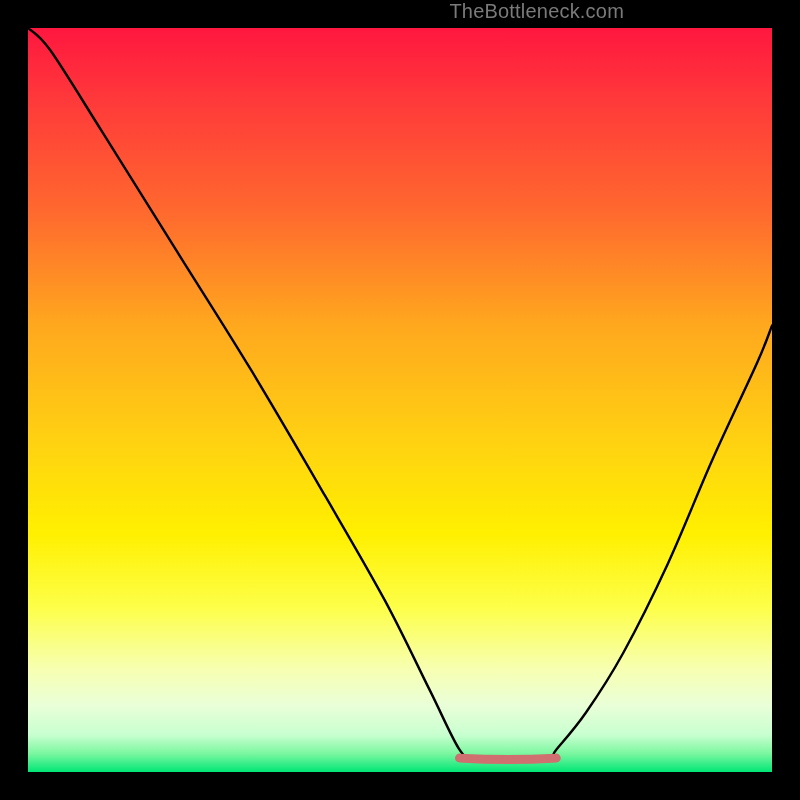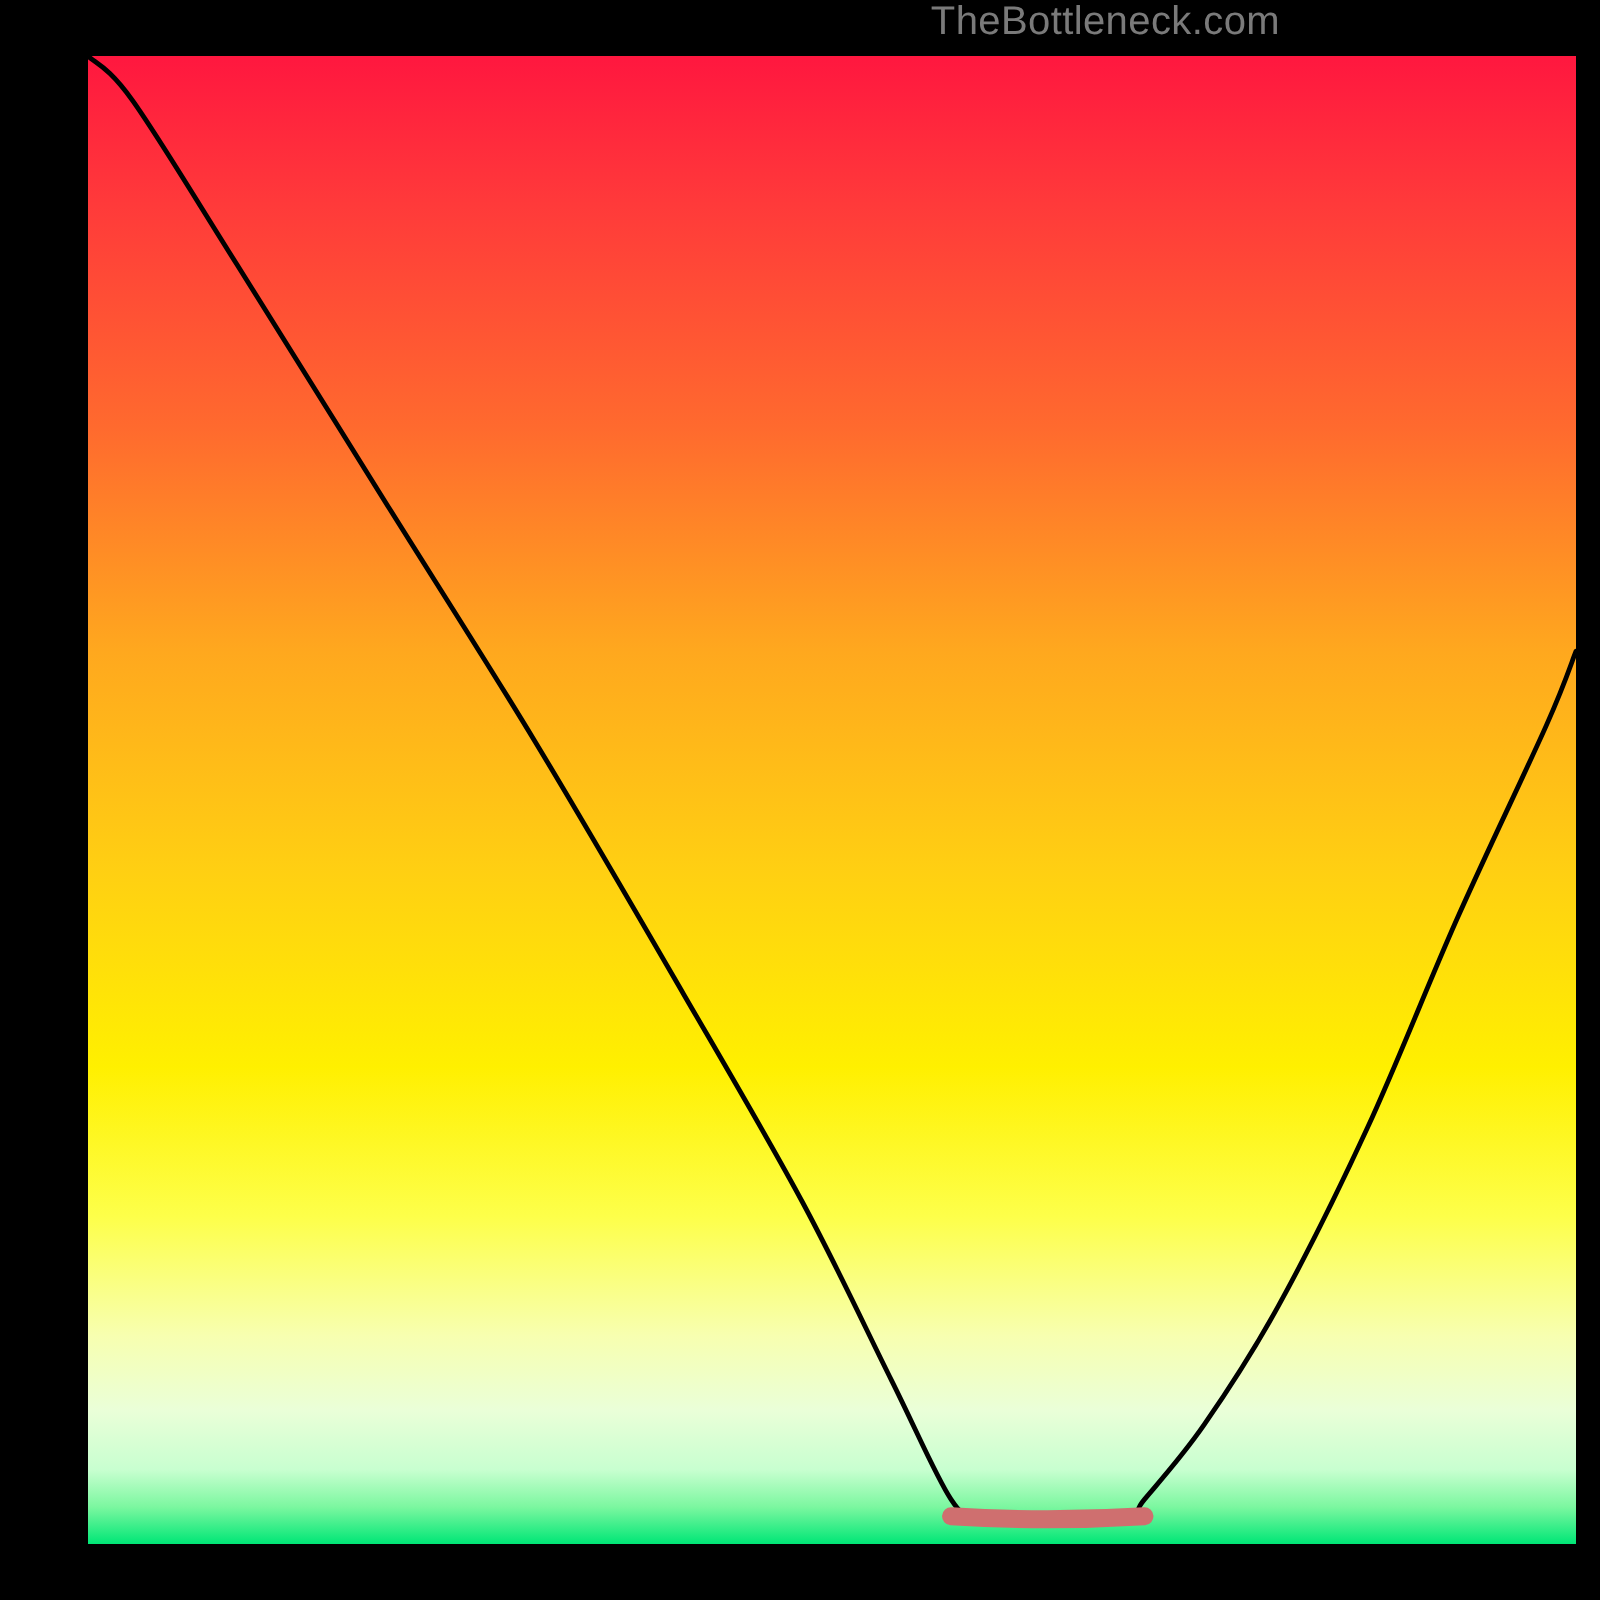--- a/index.html
+++ b/index.html
@@ -5,21 +5,21 @@
   html, body {
     margin: 0;
     padding: 0;
     width: 800px;
     height: 800px;
     background: #000;
     overflow: hidden;
   }
   .frame {
     position: absolute;
-    left: 16px;
+    left: 0;
     top: 0;
     width: 632px;
     height: 800px;
     background: #000;
   }
   .plot-area {
     position: absolute;
     
     left: 28px;
     top: 28px;

